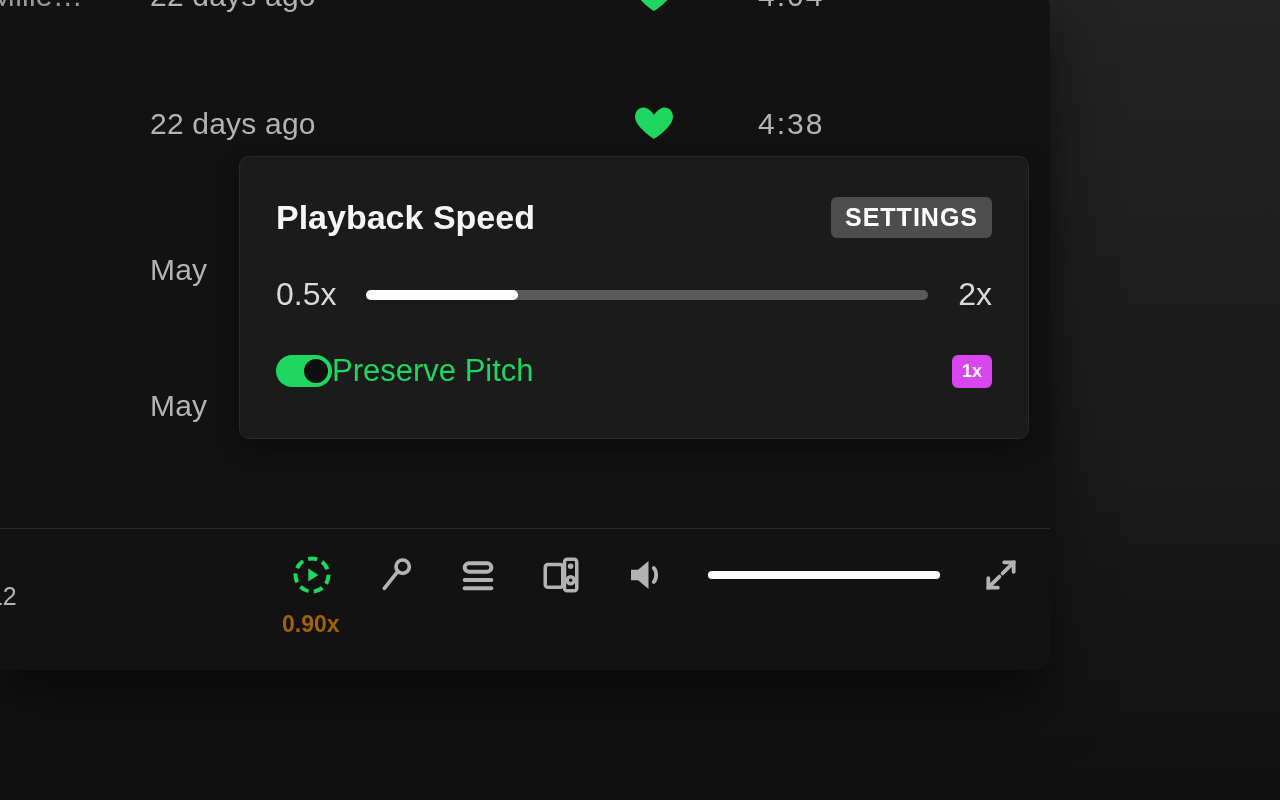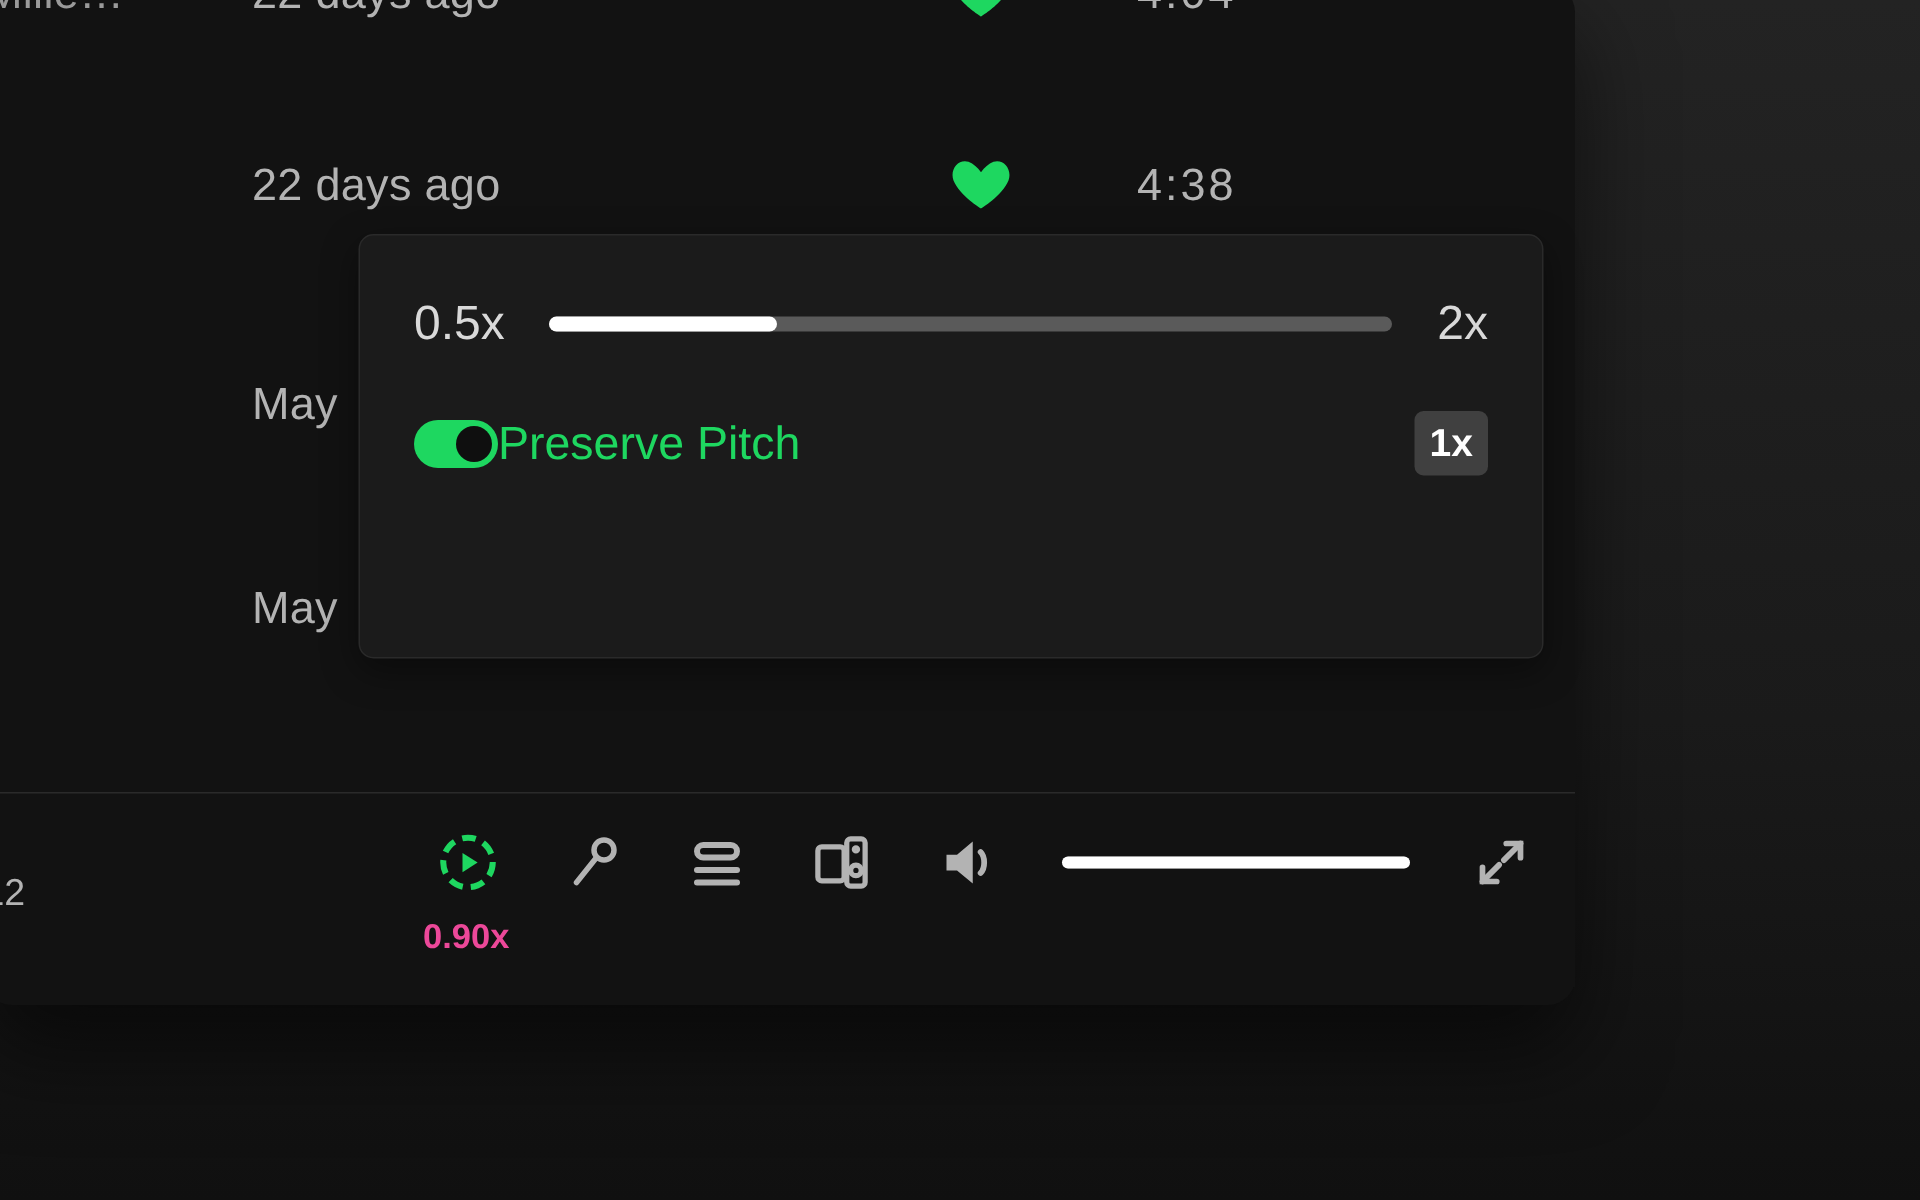--- a/index.html
+++ b/index.html
@@ -45,21 +45,21 @@
     position: absolute;
     left: 0;
     width: 160px;
     white-space: nowrap;
     overflow: hidden;
     text-overflow: ellipsis;
     color: #9a9a9a;
   }
   .track-row .added-cell {
     position: absolute;
-    left: 178px;
+    left: 160px;
     white-space: nowrap;
   }
   .track-row .heart-cell {
     position: absolute;
     left: 636px;
     width: 56px;
     display: flex;
     justify-content: center;
   }
   .track-row .duration-cell {
@@ -156,23 +156,23 @@
     background: #0f0f0f;
     border-radius: 50%;
     top: 4px; right: 4px;
   }
   .pitch-label {
     font-size: 31px;
     font-weight: 500;
     color: #1ed760;
   }
   .reset-btn {
-    background: #404040;
+    background: #d946ef;
     color: #fff;
-    font-size: 26px;
+    font-size: 18px;
     font-weight: 700;
     border: none;
     border-radius: 6px;
     padding: 6px 10px;
     cursor: pointer;
   }
 
   
   .bottom-bar {
     position: absolute;
@@ -209,21 +209,21 @@
     cursor: pointer;
     color: #b3b3b3;
   }
   .ctrl-btn.active { color: #1ed760; }
   .speed-indicator {
     position: absolute;
     left: 292px;
     top: 82px;
     font-size: 23px;
     font-weight: 600;
-    color: #ec4899;
+    color: #a16207;
   }
   .volume-track {
     width: 232px;
     height: 8px;
     background: #5a5a5a;
     border-radius: 4px;
     position: relative;
     cursor: pointer;
   }
   .volume-fill {
@@ -267,20 +267,24 @@
     <div class="track-row" style="top:244px">
       <span class="added-cell">May</span>
     </div>
 
     <div class="track-row" style="top:380px">
       <span class="added-cell">May</span>
     </div>
   </div>
 
   <div class="popover">
+    <div class="popover-header">
+      <div class="popover-title">Playback Speed</div>
+      <button class="settings-btn">SETTINGS</button>
+    </div>
 
     <div class="speed-row">
       <div class="speed-label">0.5x</div>
       <div class="speed-track">
         <div class="speed-fill" id="speed-fill" style="width: 27%;"></div>
       </div>
       <div class="speed-label">2x</div>
     </div>
 
     <div class="pitch-row">

